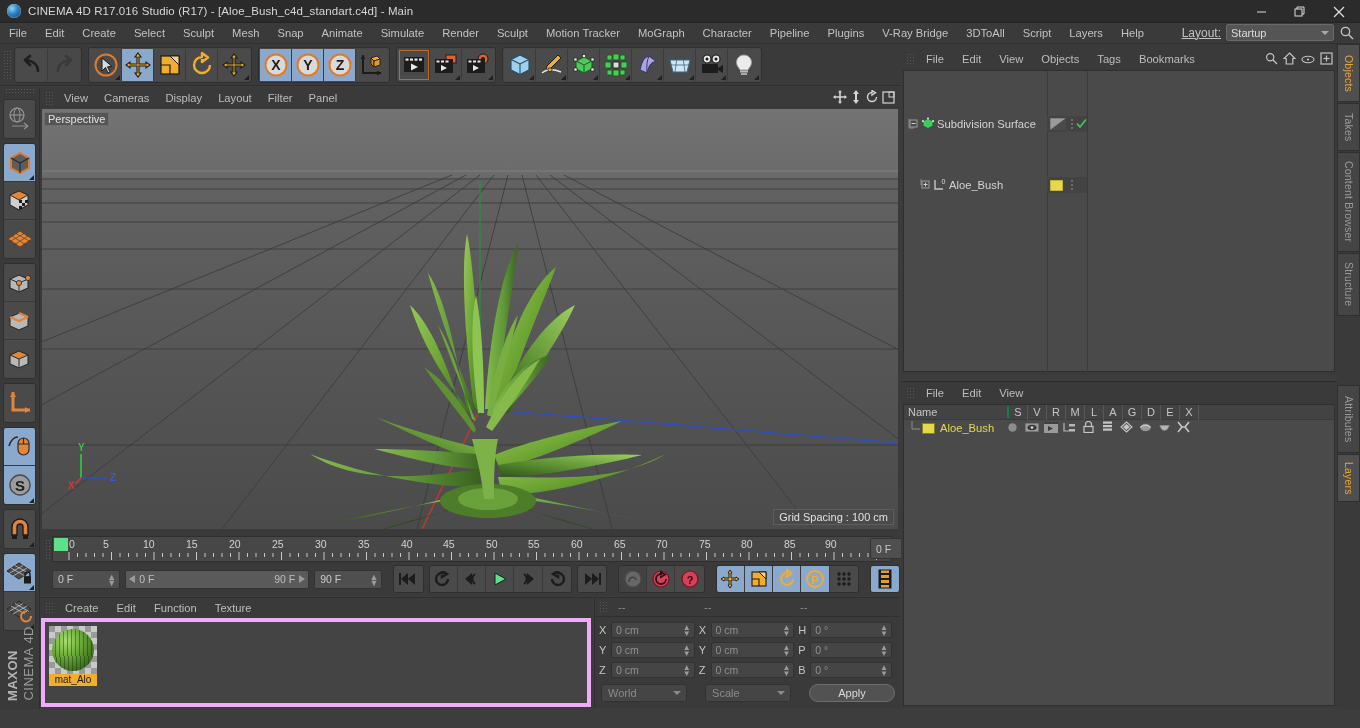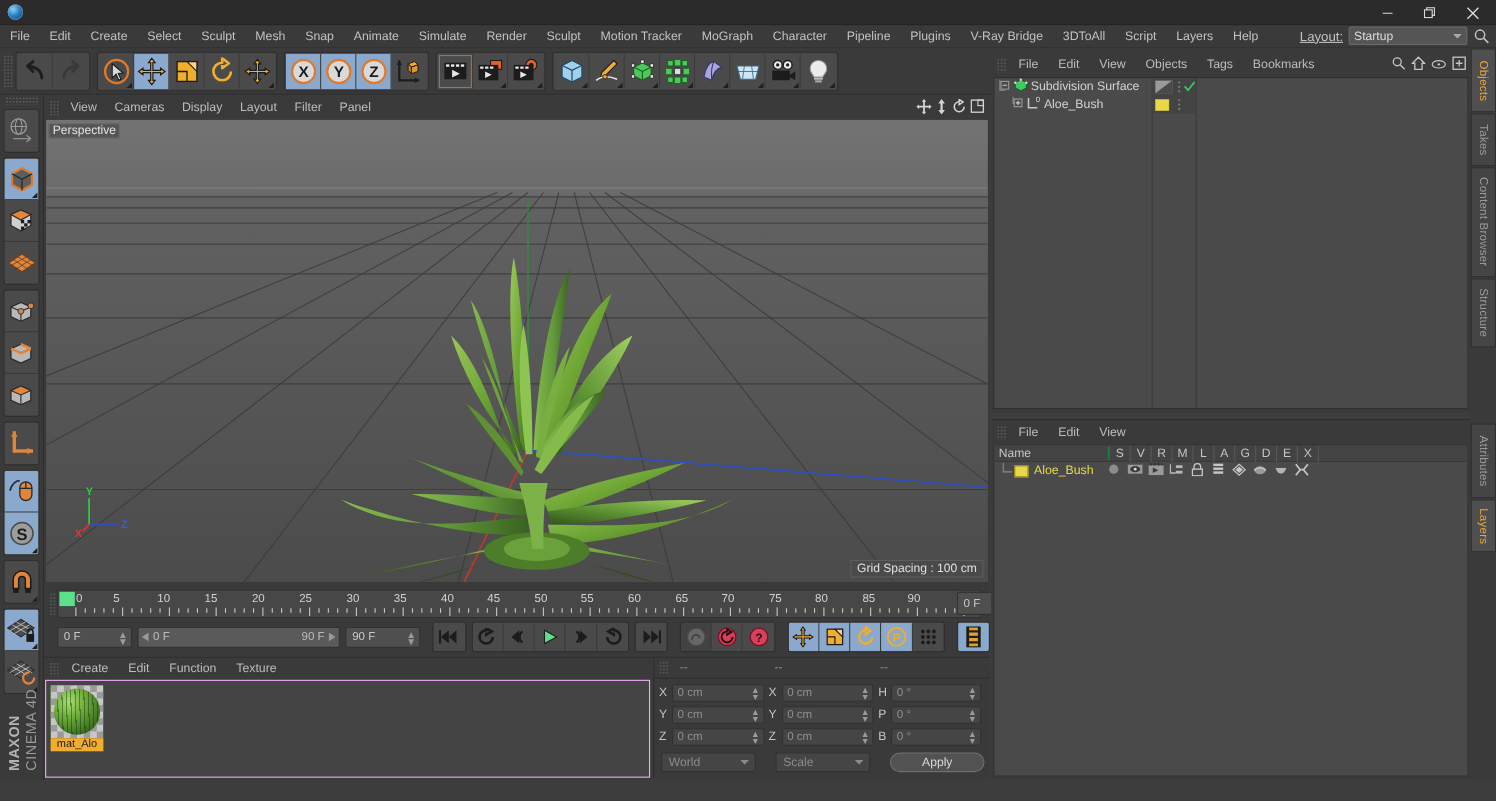--- a/index.html
+++ b/index.html
@@ -187,21 +187,21 @@
 
   
   .mat-panel {
     position: absolute; left: 40px; top: 597px; width: 553px; height: 111px;
     background: #3a3a3a; border-top: 1px solid #2e2e2e;
   }
   .small-menubar { height: 20px; display: flex; align-items: center; }
   .sm-menu { font-size: 11.2px; color: #bdbdbd; padding: 0 9px; }
   .mat-area {
     position: absolute; left: 1px; top: 20px; width: 550px; height: 89px;
-    background: #444; border: 1px solid #f0abfc;
+    background: #444; border: 4px solid #f0abfc;
   }
   .mat-item { position: absolute; left: 4px; top: 4px; width: 48px; }
   .mat-thumb {
     width: 48px; height: 48px;
     background:
       radial-gradient(circle at 35% 30%, #9ed86a 0%, #6fae3c 35%, #3c6b1e 80%, #27461a 100%);
     position: relative; overflow: hidden;
   }
   .mat-thumb::before {
     content:''; position:absolute; inset:0;
@@ -272,21 +272,21 @@
     background: #3a3a3a;
   }
   .om-menubar { height: 22px; display: flex; align-items: center; position: relative; }
   .om-icons { position: absolute; right: 4px; top: 3px; display: flex; gap: 5px; align-items: center; }
   .om-body {
     position: absolute; left: 2px; top: 22px; width: 432px; height: 302px;
     background: #4a4a4a; border: 1px solid #2f2f2f;
   }
   .om-row {
     height: 16px; display: flex; align-items: center; position: relative;
-    font-size: 11.2px; color: #d3d3d3;
+    font-size: 11.2px; color: #d3d3d3; margin-top: 45px;
   }
   .om-row .colbg {
     position: absolute; left: 143px; top: 0; width: 40px; height: 16px; background: #434343;
   }
   .om-sep { position: absolute; left: 143px; top: 0; width: 1px; height: 302px; background: #3b3b3b; }
   .om-sep2 { position: absolute; left: 183px; top: 0; width: 1px; height: 302px; background: #3b3b3b; }
 
   
   .lay-panel {
     position: absolute; left: 901px; top: 381px; width: 436px; height: 327px;
@@ -333,20 +333,21 @@
   }
   .sb-text { font-size: 11.2px; color: #cfcfcf; }
 </style>
 </head>
 <body>
 
 <div class="app">
 
   <div class="titlebar">
     <div class="tb-logo"></div>
+    <div class="tb-title">CINEMA 4D R17.016 Studio (R17) - [Aloe_Bush_c4d_standart.c4d] - Main</div>
     <div class="tb-btns">
       <div class="tb-btn">
         <svg width="11" height="11" viewBox="0 0 11 11">
             <line x1="1" y1="6" x2="10" y2="6" stroke="#ddd" stroke-width="1"></line>
           </svg>
       </div>
       <div class="tb-btn">
         <svg width="11" height="11" viewBox="0 0 11 11">
             <rect x="1" y="3" width="7" height="7" fill="none" stroke="#ddd" stroke-width="1"></rect>
             <polyline points="3,3 3,1 10,1 10,8 8,8" fill="none" stroke="#ddd" stroke-width="1"></polyline>

